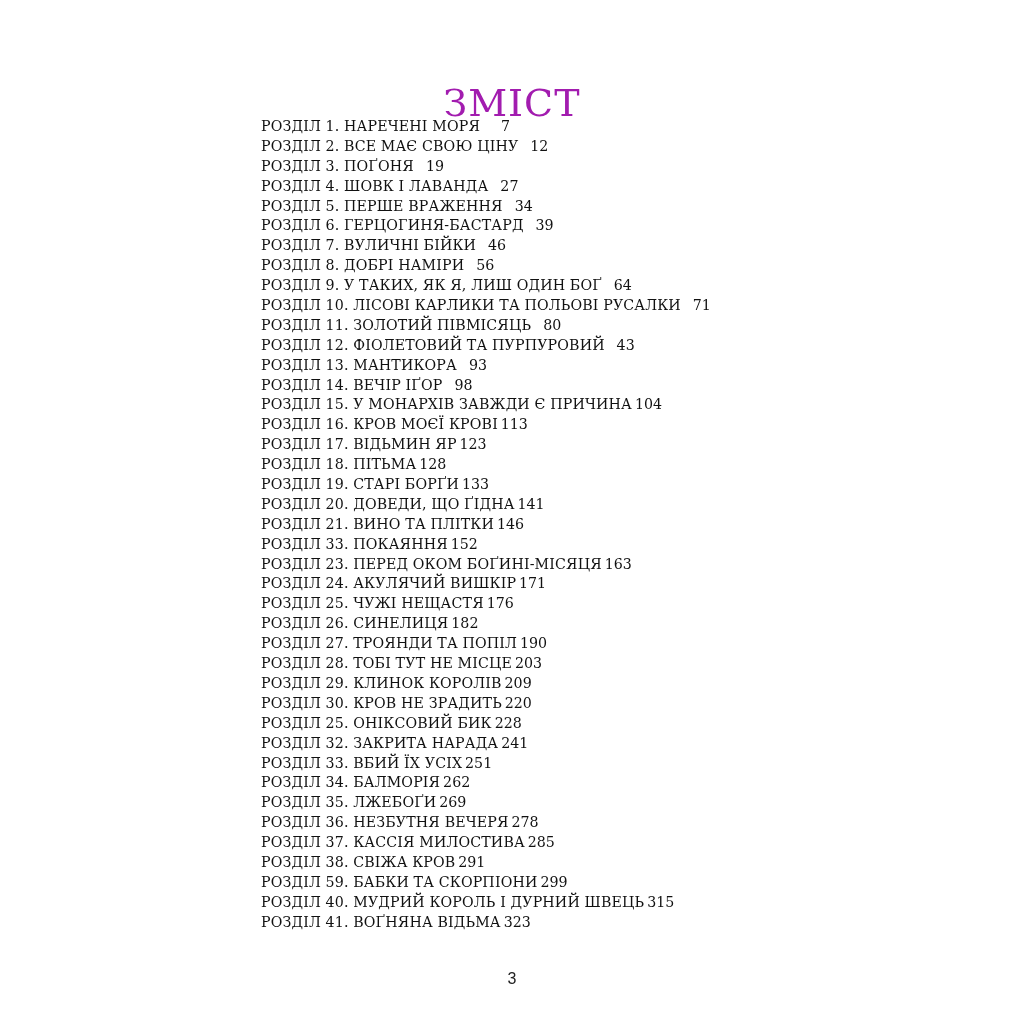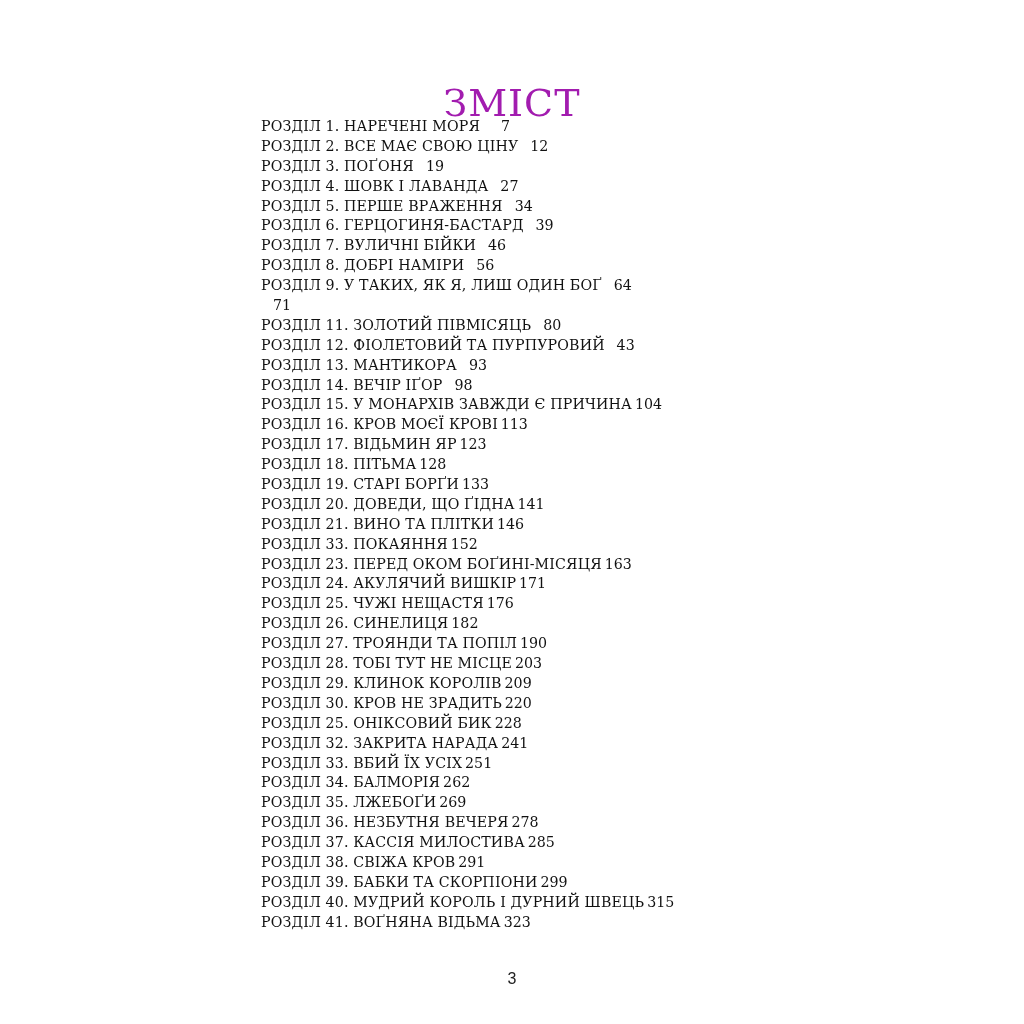--- a/index.html
+++ b/index.html
@@ -65,20 +65,21 @@
     </li>
     <li class="toc-row">
       <span class="toc-label">РОЗДІЛ 8. ДОБРІ НАМІРИ</span>
       <span class="toc-page">56</span>
     </li>
     <li class="toc-row">
       <span class="toc-label">РОЗДІЛ 9. У ТАКИХ, ЯК Я, ЛИШ ОДИН БОҐ</span>
       <span class="toc-page">64</span>
     </li>
     <li class="toc-row">
+      <span class="toc-label">РОЗДІЛ 10. ЛІСОВІ КАРЛИКИ ТА ПОЛЬОВІ РУСАЛКИ</span>
       <span class="toc-page">71</span>
     </li>
     <li class="toc-row">
       <span class="toc-label">РОЗДІЛ 11. ЗОЛОТИЙ ПІВМІСЯЦЬ</span>
       <span class="toc-page">80</span>
     </li>
     <li class="toc-row">
       <span class="toc-label">РОЗДІЛ 12. ФІОЛЕТОВИЙ ТА ПУРПУРОВИЙ</span>
       <span class="toc-page">43</span>
     </li>
@@ -180,21 +181,21 @@
     </li>
     <li class="toc-row">
       <span class="toc-label">РОЗДІЛ 37. КАССІЯ МИЛОСТИВА</span>
       <span class="toc-page">285</span>
     </li>
     <li class="toc-row">
       <span class="toc-label">РОЗДІЛ 38. СВІЖА КРОВ</span>
       <span class="toc-page">291</span>
     </li>
     <li class="toc-row">
-      <span class="toc-label">РОЗДІЛ 39. БАБКИ ТА СКОРПІОНИ</span>
+      <span class="toc-label">РОЗДІЛ 59. БАБКИ ТА СКОРПІОНИ</span>
       <span class="toc-page">299</span>
     </li>
     <li class="toc-row">
       <span class="toc-label">РОЗДІЛ 40. МУДРИЙ КОРОЛЬ І ДУРНИЙ ШВЕЦЬ</span>
       <span class="toc-page">315</span>
     </li>
     <li class="toc-row">
       <span class="toc-label">РОЗДІЛ 41. ВОҐНЯНА ВІДЬМА</span>
       <span class="toc-page">323</span>
     </li>

